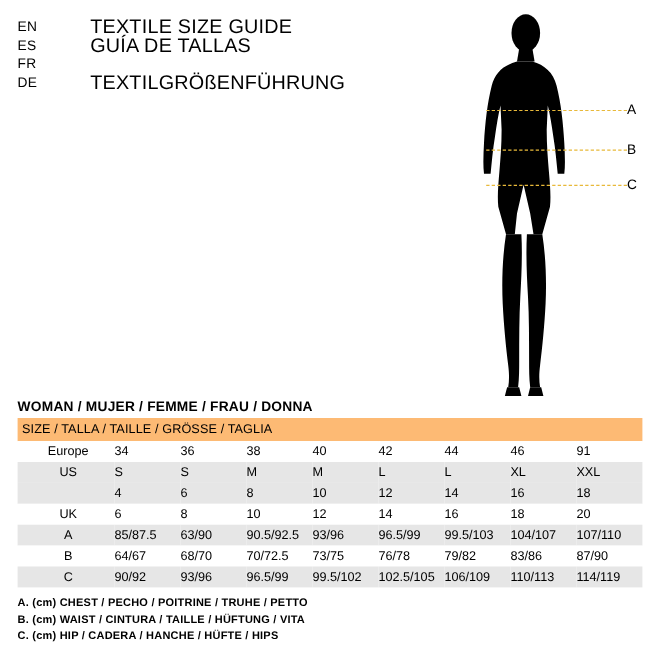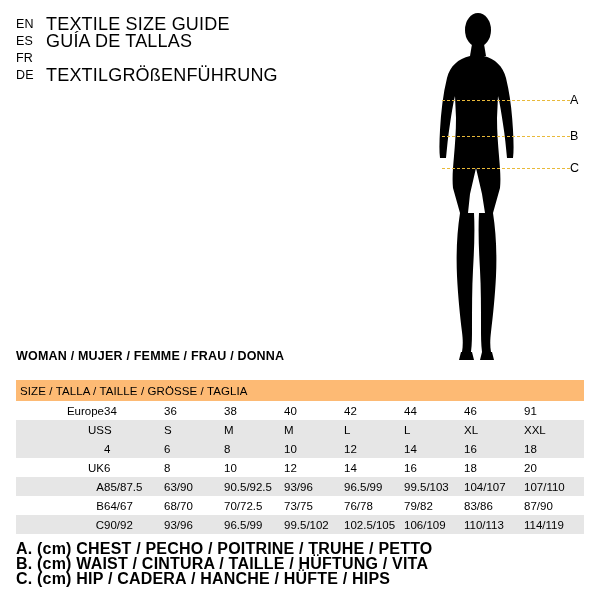--- a/index.html
+++ b/index.html
@@ -21,20 +21,21 @@
     position: absolute;
     top: 16px;
     left: 16px;
     width: 300px;
   }
   .header-row {
     display: flex;
     align-items: flex-end;
     margin-bottom: 1px;
     line-height: 16px;
+    gap: 36px;
   }
   .header-lang {
     width: 30px;
     font-size: 12.5px;
     letter-spacing: 0.2px;
     color: #000;
     flex: none;
   }
   .header-text {
     font-size: 18px;
@@ -63,21 +64,21 @@
     position: absolute;
     font-size: 12.5px;
     color: #000;
     line-height: 12px;
   }
 
   
   .woman-caption {
     position: absolute;
     left: 16px;
-    top: 349px;
+    top: 363px;
     font-size: 12.5px;
     font-weight: bold;
     letter-spacing: 0.2px;
   }
 
   
   .size-table {
     position: absolute;
     left: 16px;
     top: 380px;
@@ -98,37 +99,37 @@
     height: 17px;
   }
   .row-shaded td {
     background: #e6e6e6;
   }
   .row-plain td {
     background: #ffffff;
   }
   .lbl {
     width: 84px;
-    text-align: right;
+    text-align: center;
     padding-left: 4px !important;
   }
   .val {
     width: 60px;
     text-align: left;
   }
 
   
   .footnotes {
     position: absolute;
     left: 16px;
     top: 541px;
     width: 560px;
   }
   .footnote {
-    font-size: 16px;
+    font-size: 10px;
     font-weight: bold;
     letter-spacing: 0.2px;
     line-height: 15px;
     color: #000;
   }
 </style>
 </head>
 <body>
 
 <div class="header">

